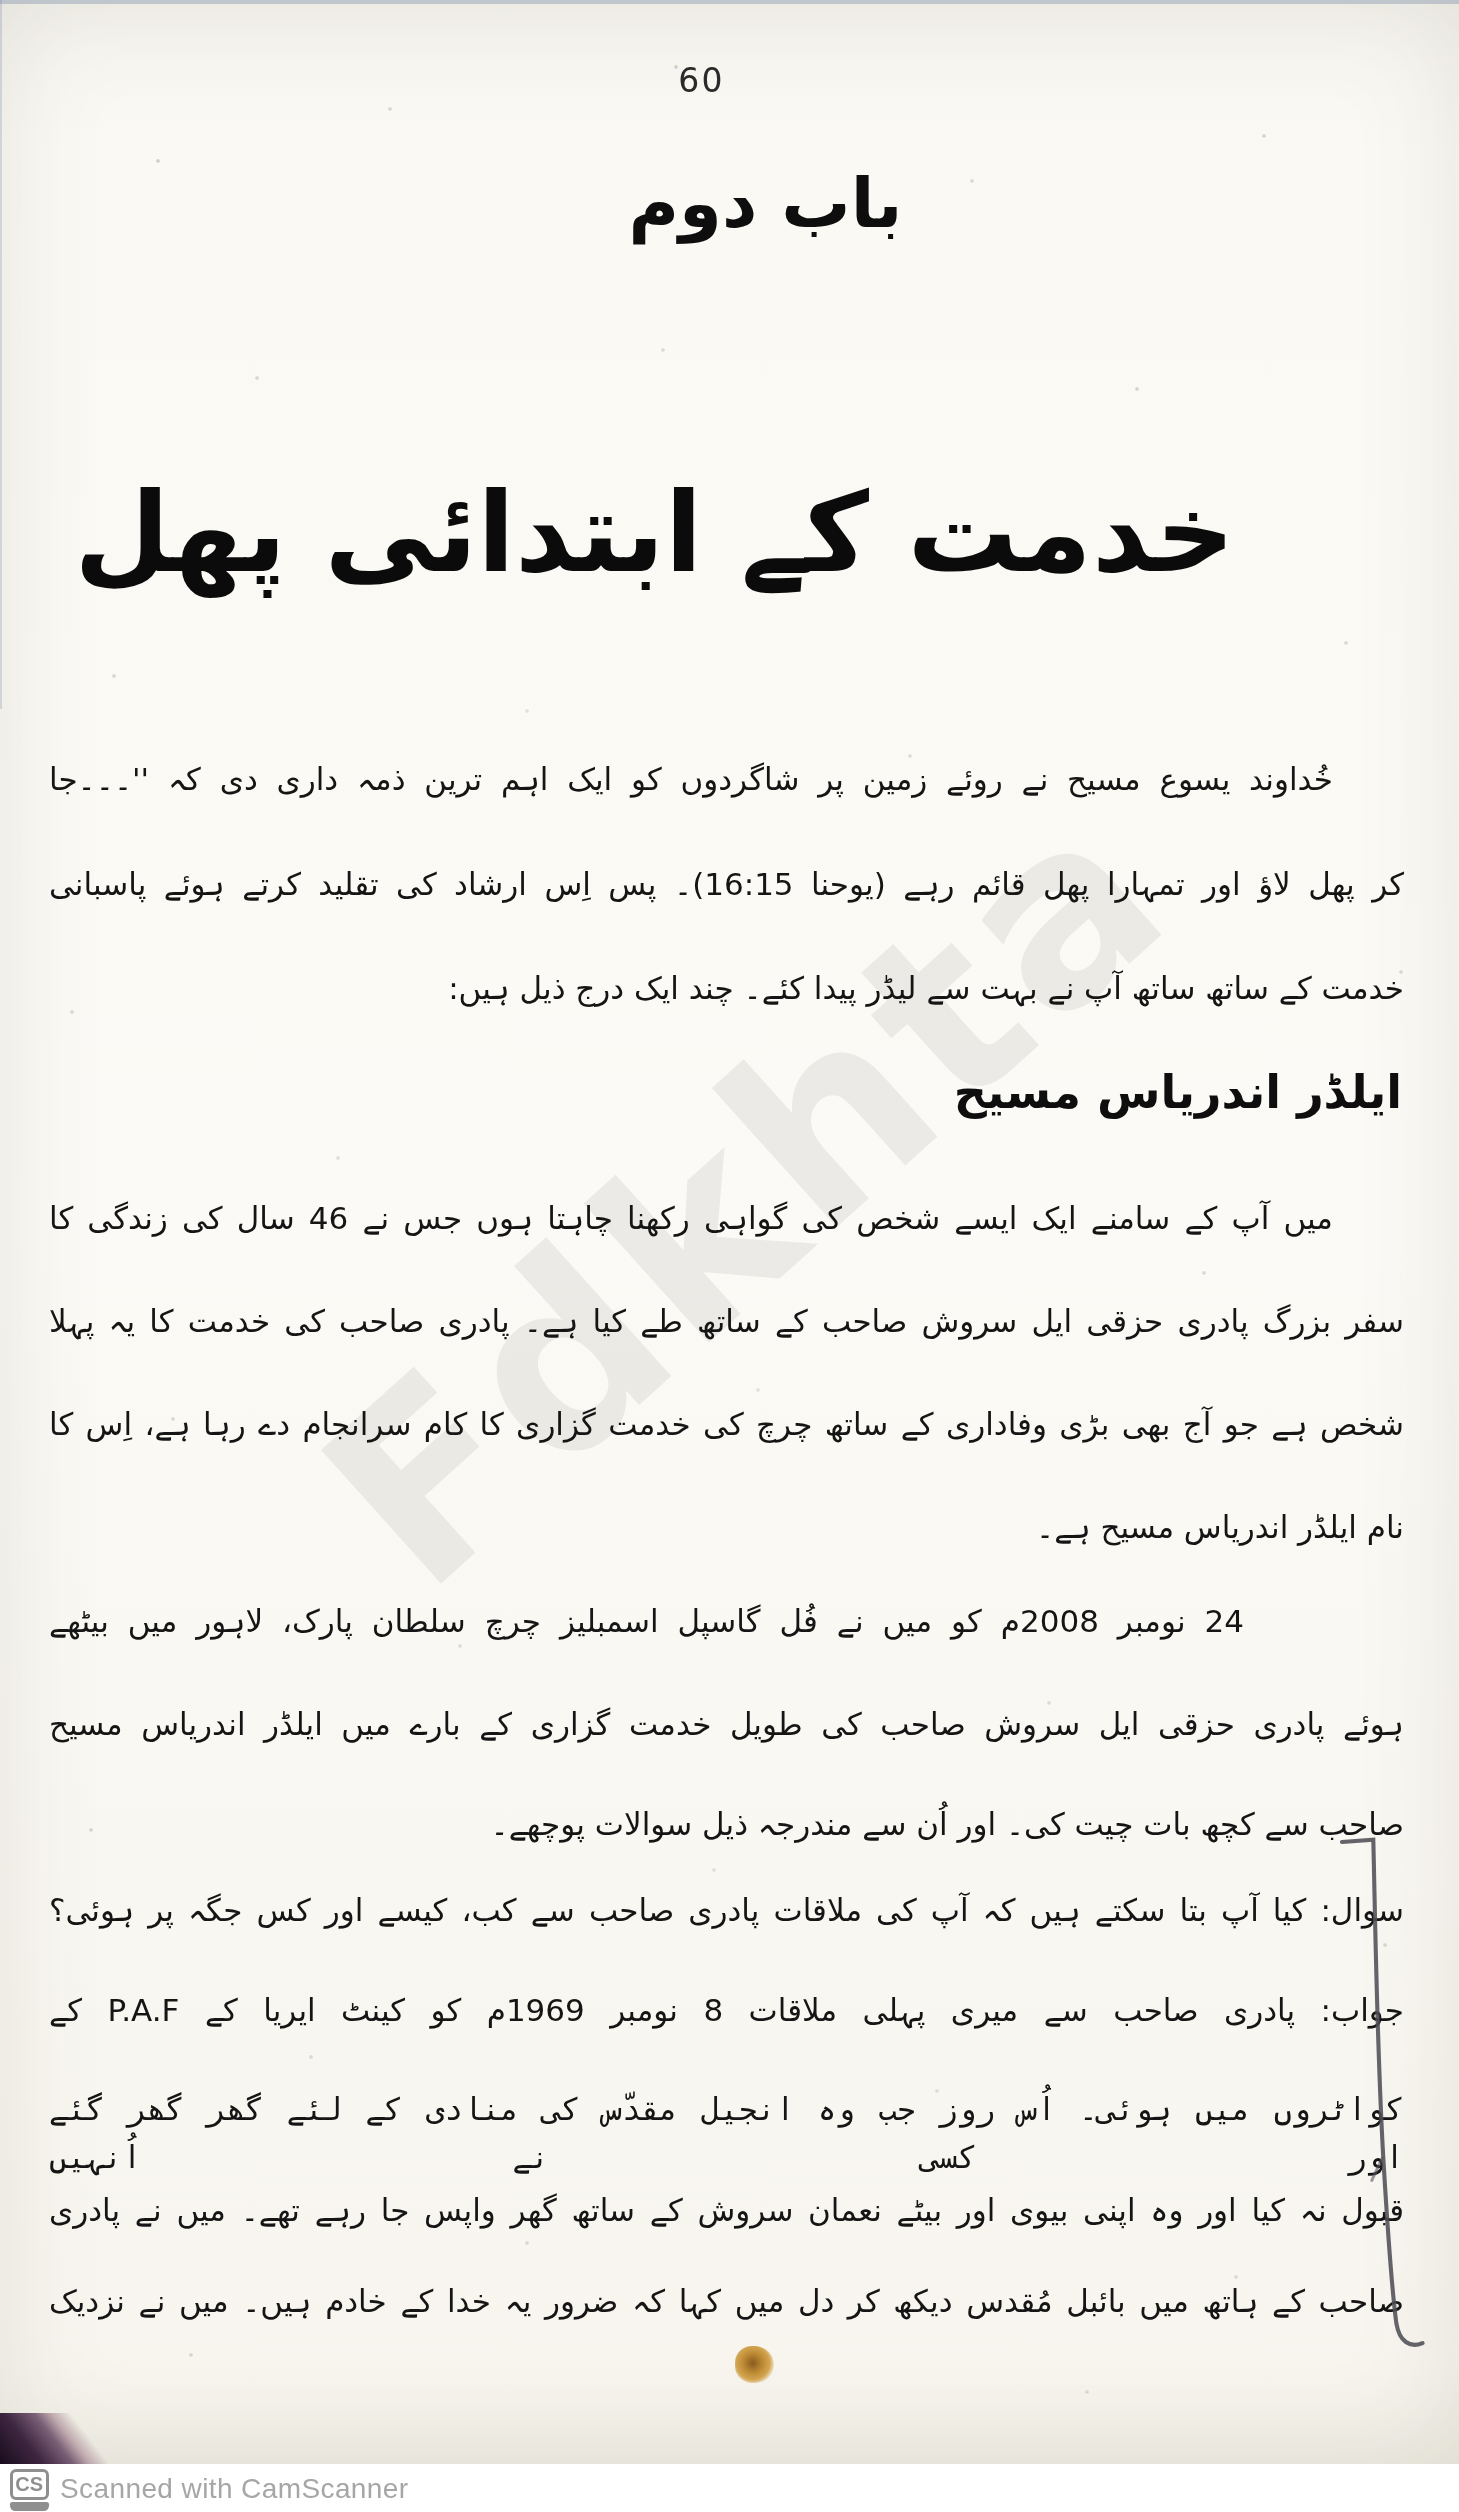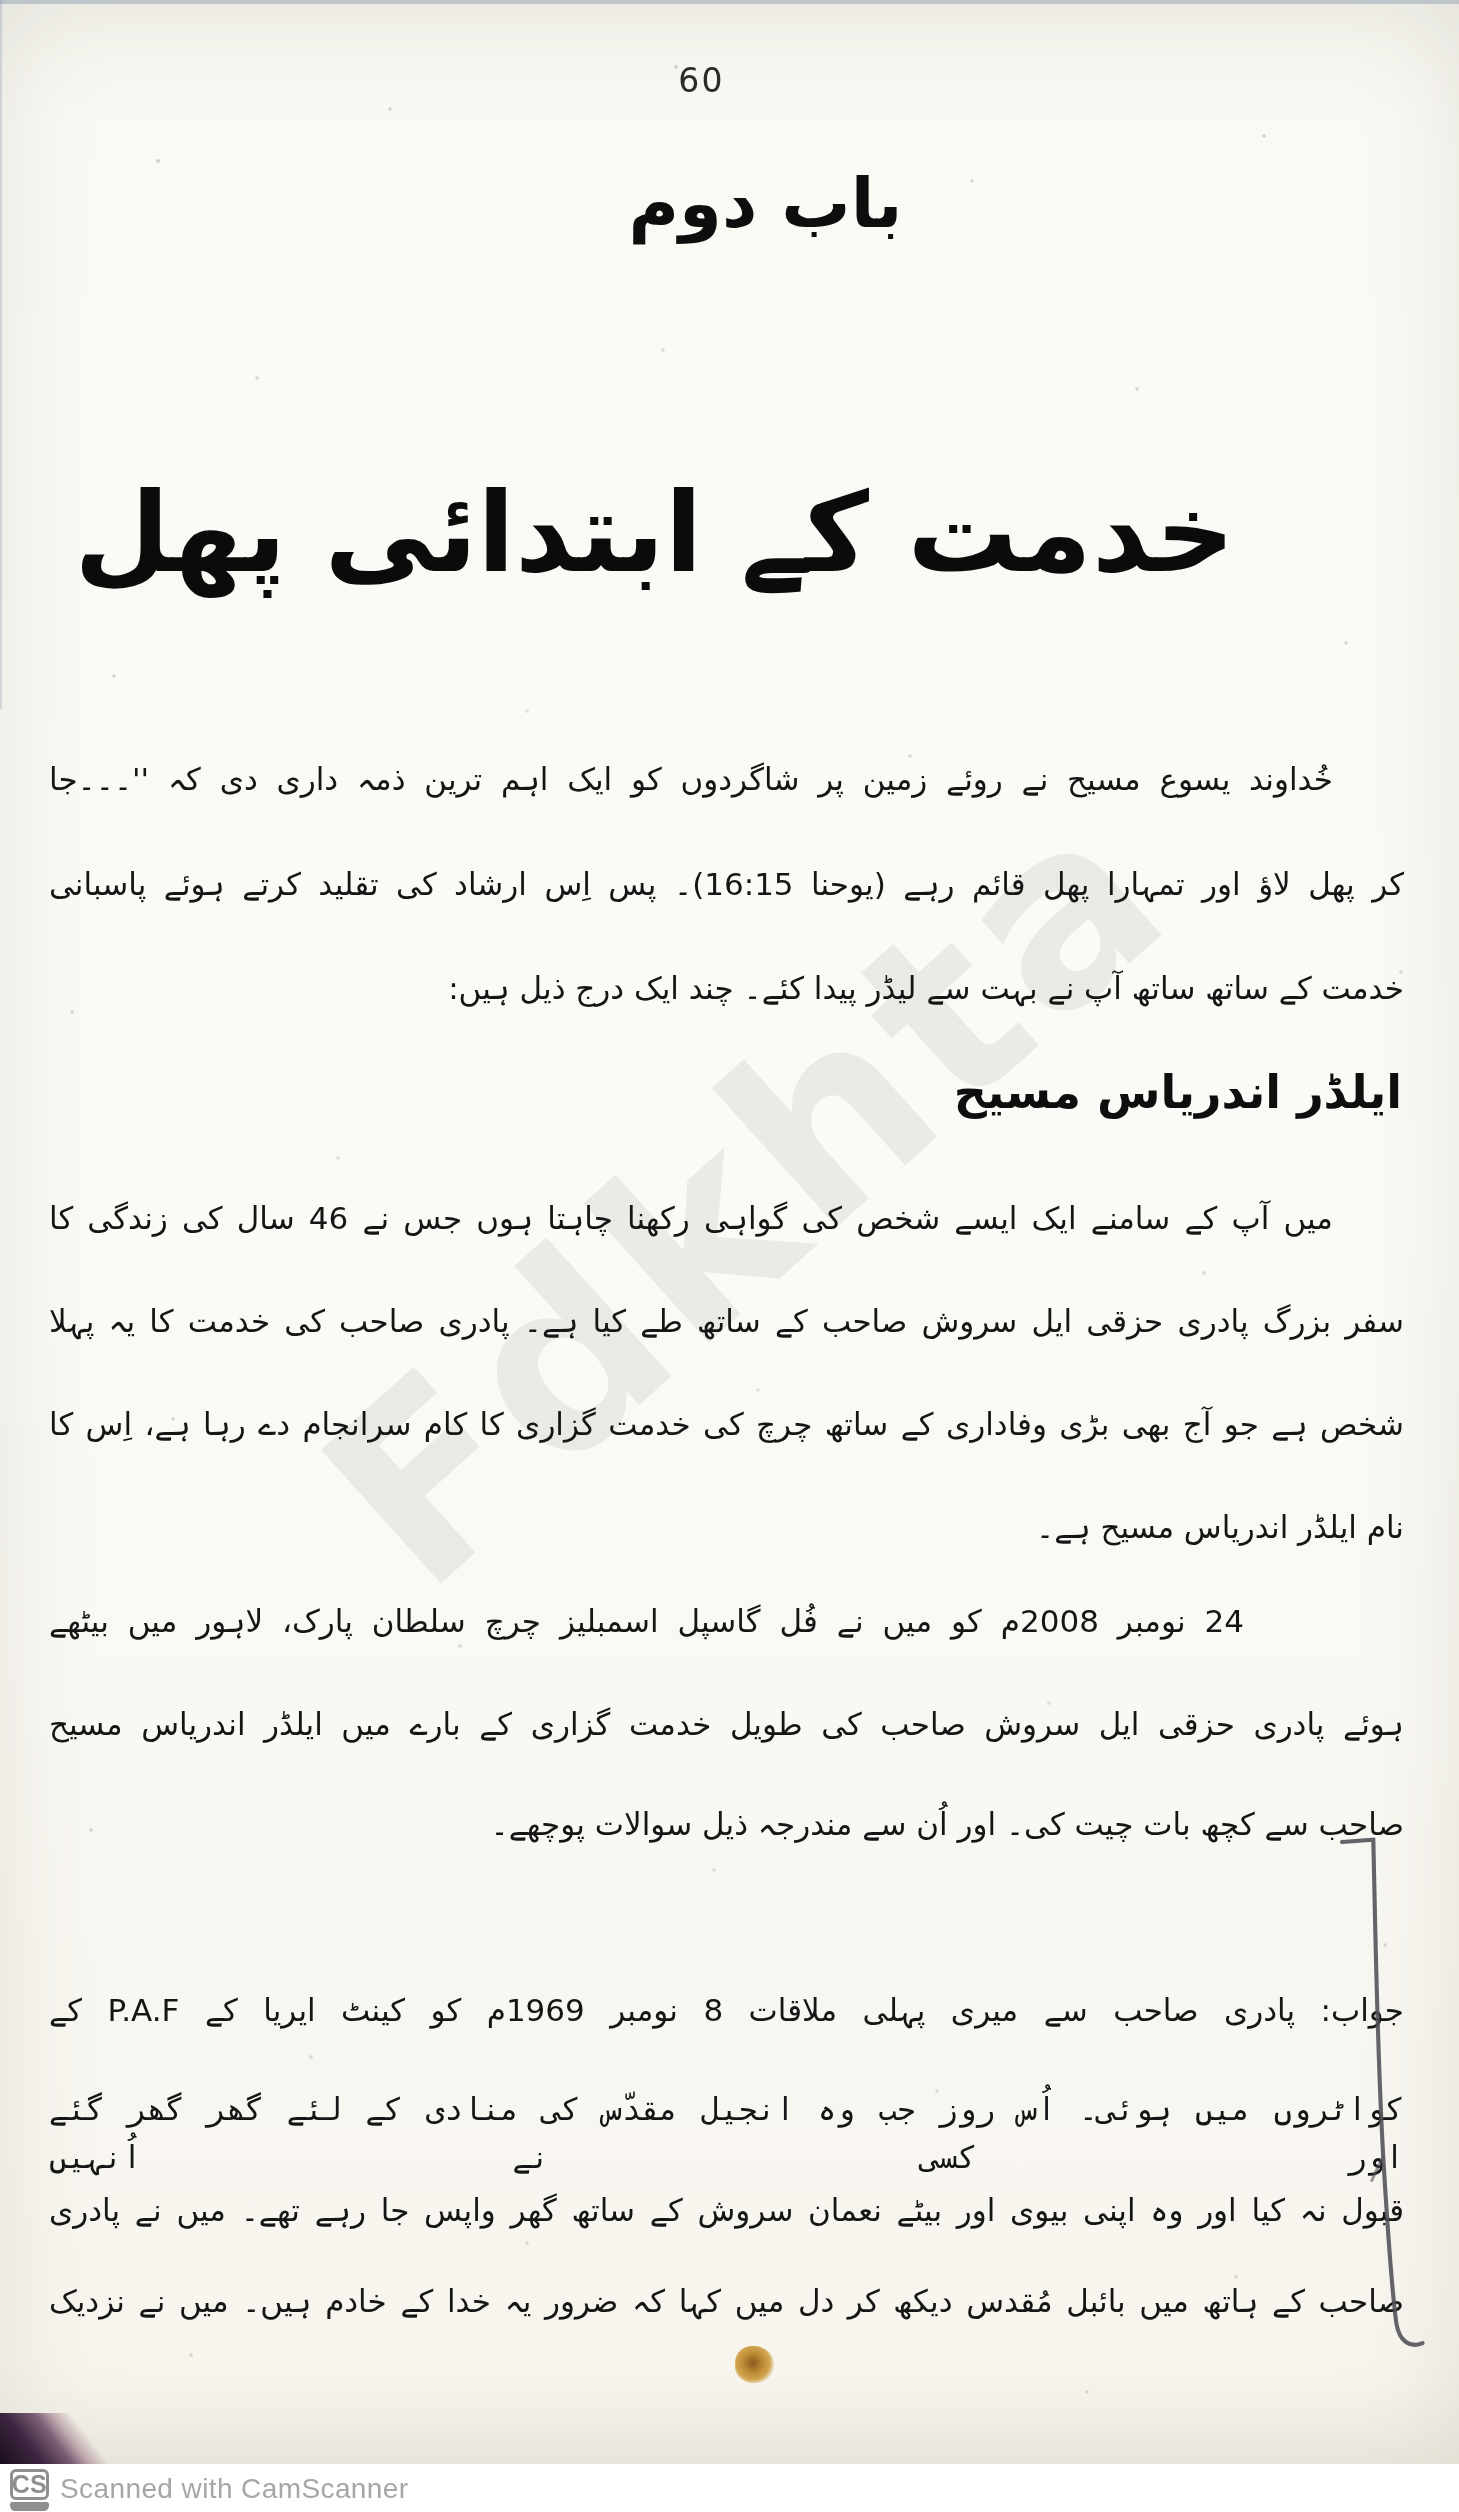--- a/index.html
+++ b/index.html
@@ -90,21 +90,21 @@
     position:absolute;left:0;top:2413px;width:127px;height:51px;z-index:3;
     background:linear-gradient(52deg, #180c1c 0%, #3d2640 26%, #7a5f76 44%, #bfa9ae 54%, rgba(250,249,245,0) 66%);
   }
 
   
   .footer{position:absolute;left:0;top:2464px;width:1459px;height:48px;background:#ffffff;}
   .cs-logo{position:absolute;left:9.7px;top:4.5px;width:39px;height:43px;z-index:4;}
   .cs-box{
     box-sizing:border-box;width:39px;height:31px;border:3px solid #8f8f8f;border-radius:6px;
     display:flex;align-items:center;justify-content:center;
-    font-family:"Liberation Sans",sans-serif;font-weight:bold;font-size:25px;color:#8f8f8f;
+    font-family:"Liberation Sans",sans-serif;font-weight:bold;font-size:20px;color:#8f8f8f;
     background:#fff;
   }
   .cs-base{margin-top:2.2px;width:39px;height:9px;background:#8f8f8f;border-radius:2.2px 2.2px 5.2px 5.2px;}
   .footer-text{
     position:absolute;left:60px;top:9px;
     font-family:"Liberation Sans",sans-serif;font-size:28px;color:#a6a6a6;letter-spacing:0.4px;
   }
 </style>
 </head>
 <body>
@@ -131,20 +131,21 @@
 
   <div class="l ind1 t-p2l1">میں آپ کے سامنے ایک ایسے شخص کی گواہی رکھنا چاہتا ہوں جس نے 46 سال کی زندگی کا</div>
   <div class="l t-p2l2">سفر بزرگ پادری حزقی ایل سروش صاحب کے ساتھ طے کیا ہے۔ پادری صاحب کی خدمت کا یہ پہلا</div>
   <div class="l t-p2l3">شخص ہے جو آج بھی بڑی وفاداری کے ساتھ چرچ کی خدمت گزاری کا کام سرانجام دے رہا ہے، اِس کا</div>
   <div class="l last t-p2l4">نام ایلڈر اندریاس مسیح ہے۔</div>
 
   <div class="l ind2 t-p3l1">24 نومبر 2008م کو میں نے فُل گاسپل اسمبلیز چرچ سلطان پارک، لاہور میں بیٹھے</div>
   <div class="l t-p3l2">ہوئے پادری حزقی ایل سروش صاحب کی طویل خدمت گزاری کے بارے میں ایلڈر اندریاس مسیح</div>
   <div class="l last t-p3l3">صاحب سے کچھ بات چیت کی۔ اور اُن سے مندرجہ ذیل سوالات پوچھے۔</div>
 
+  <div class="l t-q">سوال: کیا آپ بتا سکتے ہیں کہ آپ کی ملاقات پادری صاحب سے کب، کیسے اور کس جگہ پر ہوئی؟</div>
 
   <div class="l t-a1">جواب: پادری صاحب سے میری پہلی ملاقات 8 نومبر 1969م کو کینٹ ایریا کے P.A.F کے</div>
   <div class="l t-a2">کواٹروں میں ہوئی۔ اُس روز جب وہ انجیل مقدّس کی منادی کے لئے گھر گھر گئے اور کسی نے اُنہیں</div>
   <div class="l t-a3">قبول نہ کیا اور وہ اپنی بیوی اور بیٹے نعمان سروش کے ساتھ گھر واپس جا رہے تھے۔ میں نے پادری</div>
   <div class="l t-a4">صاحب کے ہاتھ میں بائبل مُقدس دیکھ کر دل میں کہا کہ ضرور یہ خدا کے خادم ہیں۔ میں نے نزدیک</div>
 
   <svg class="bracket" width="88" height="522" viewBox="0 0 118 700" xmlns="http://www.w3.org/2000/svg">
     <path d="M4,16 L46,13 C49,140 51,300 60,450 C66,548 70,612 77,662 C81,686 95,695 112,688" fill="none" stroke="#4e4e57" stroke-width="5.5" stroke-linecap="round" opacity="0.88"></path>
     <path d="M58,440 L44,470" fill="none" stroke="#5a5560" stroke-width="4" stroke-linecap="round" opacity="0.6"></path>
   </svg>

